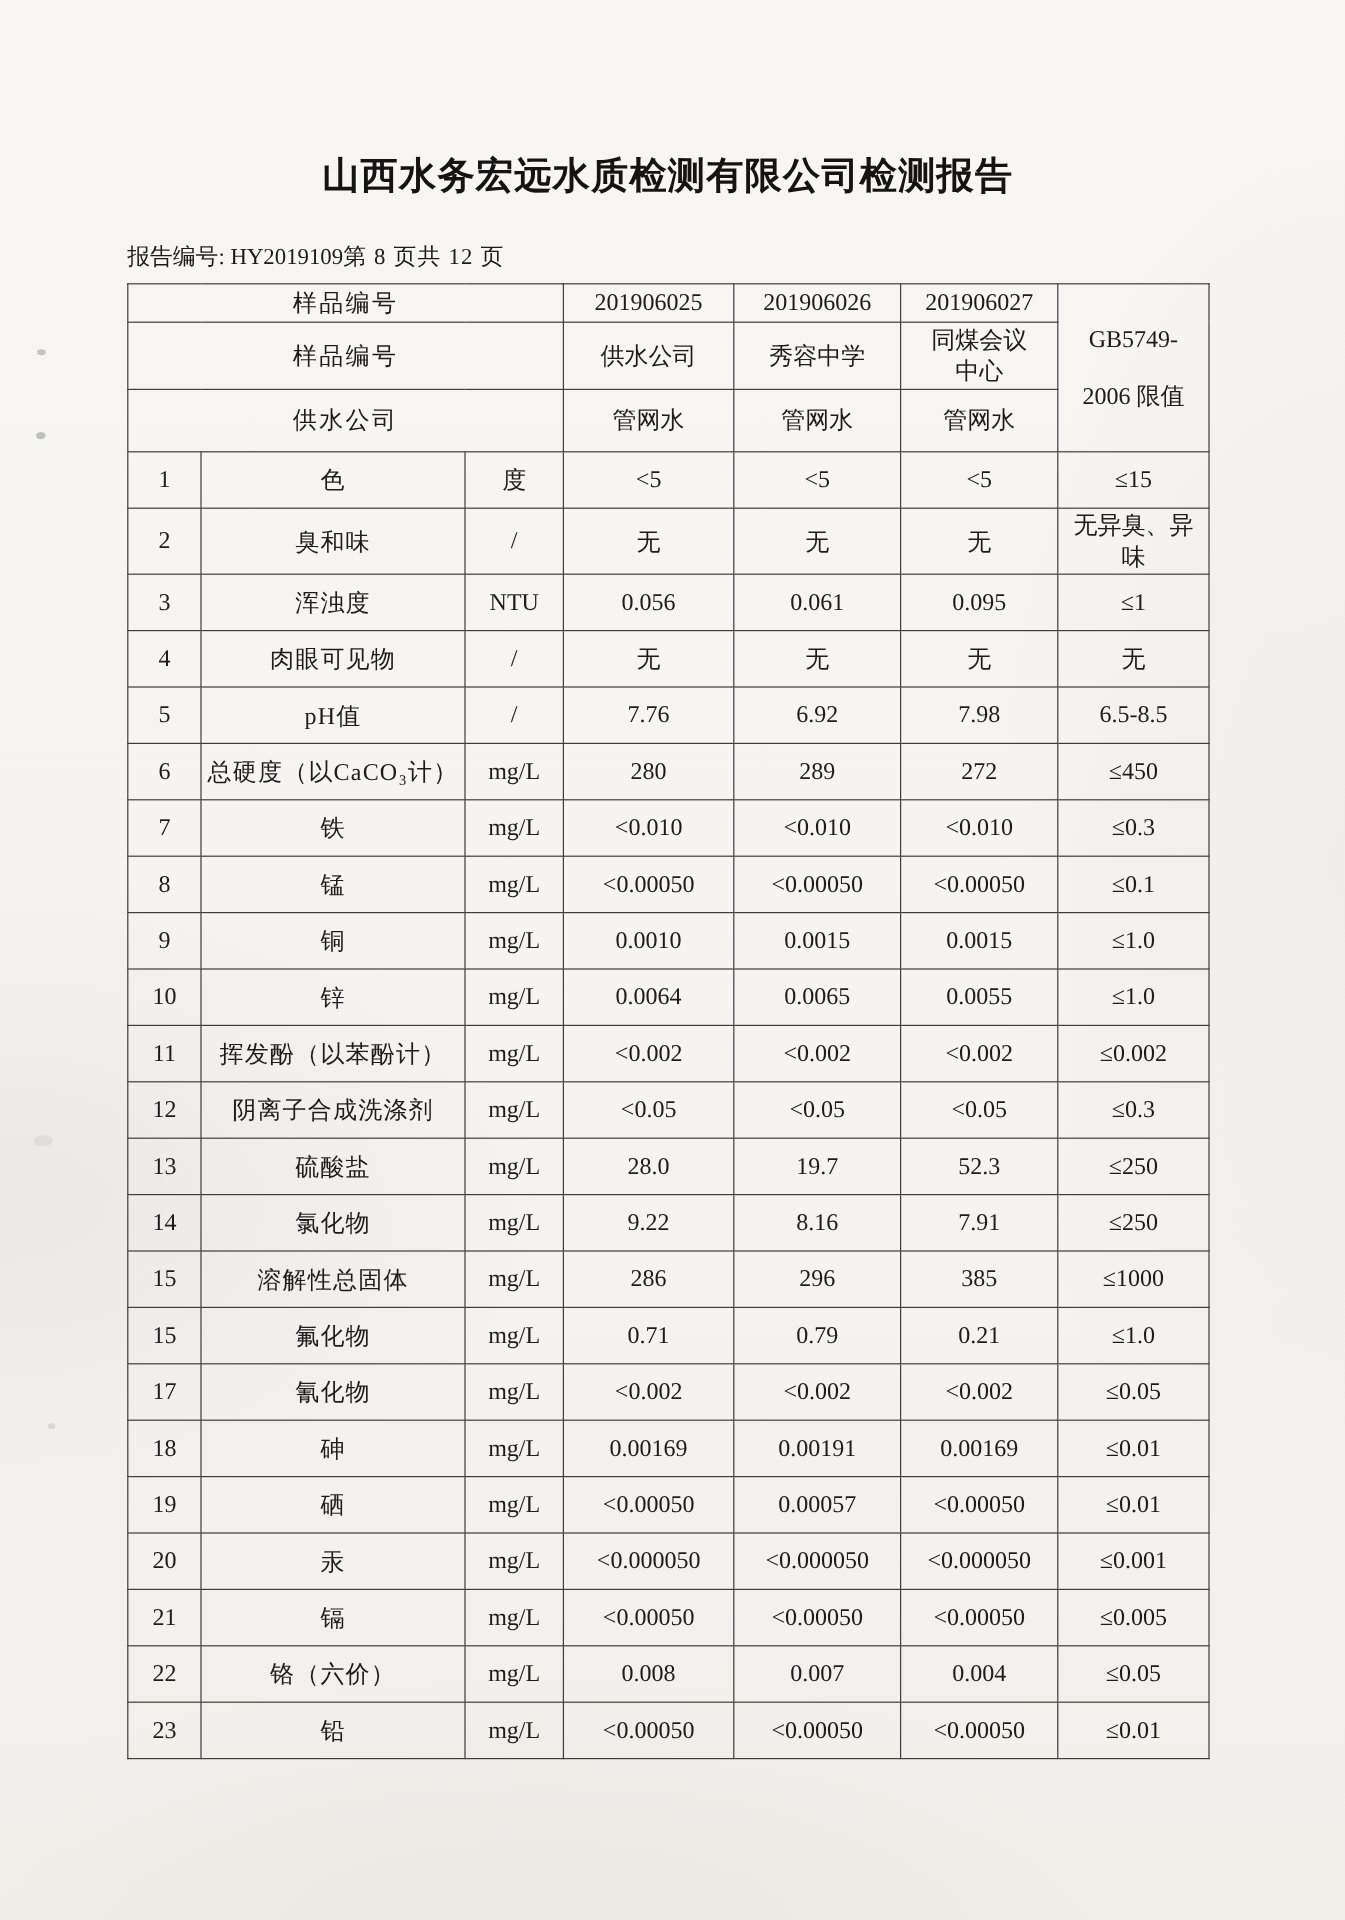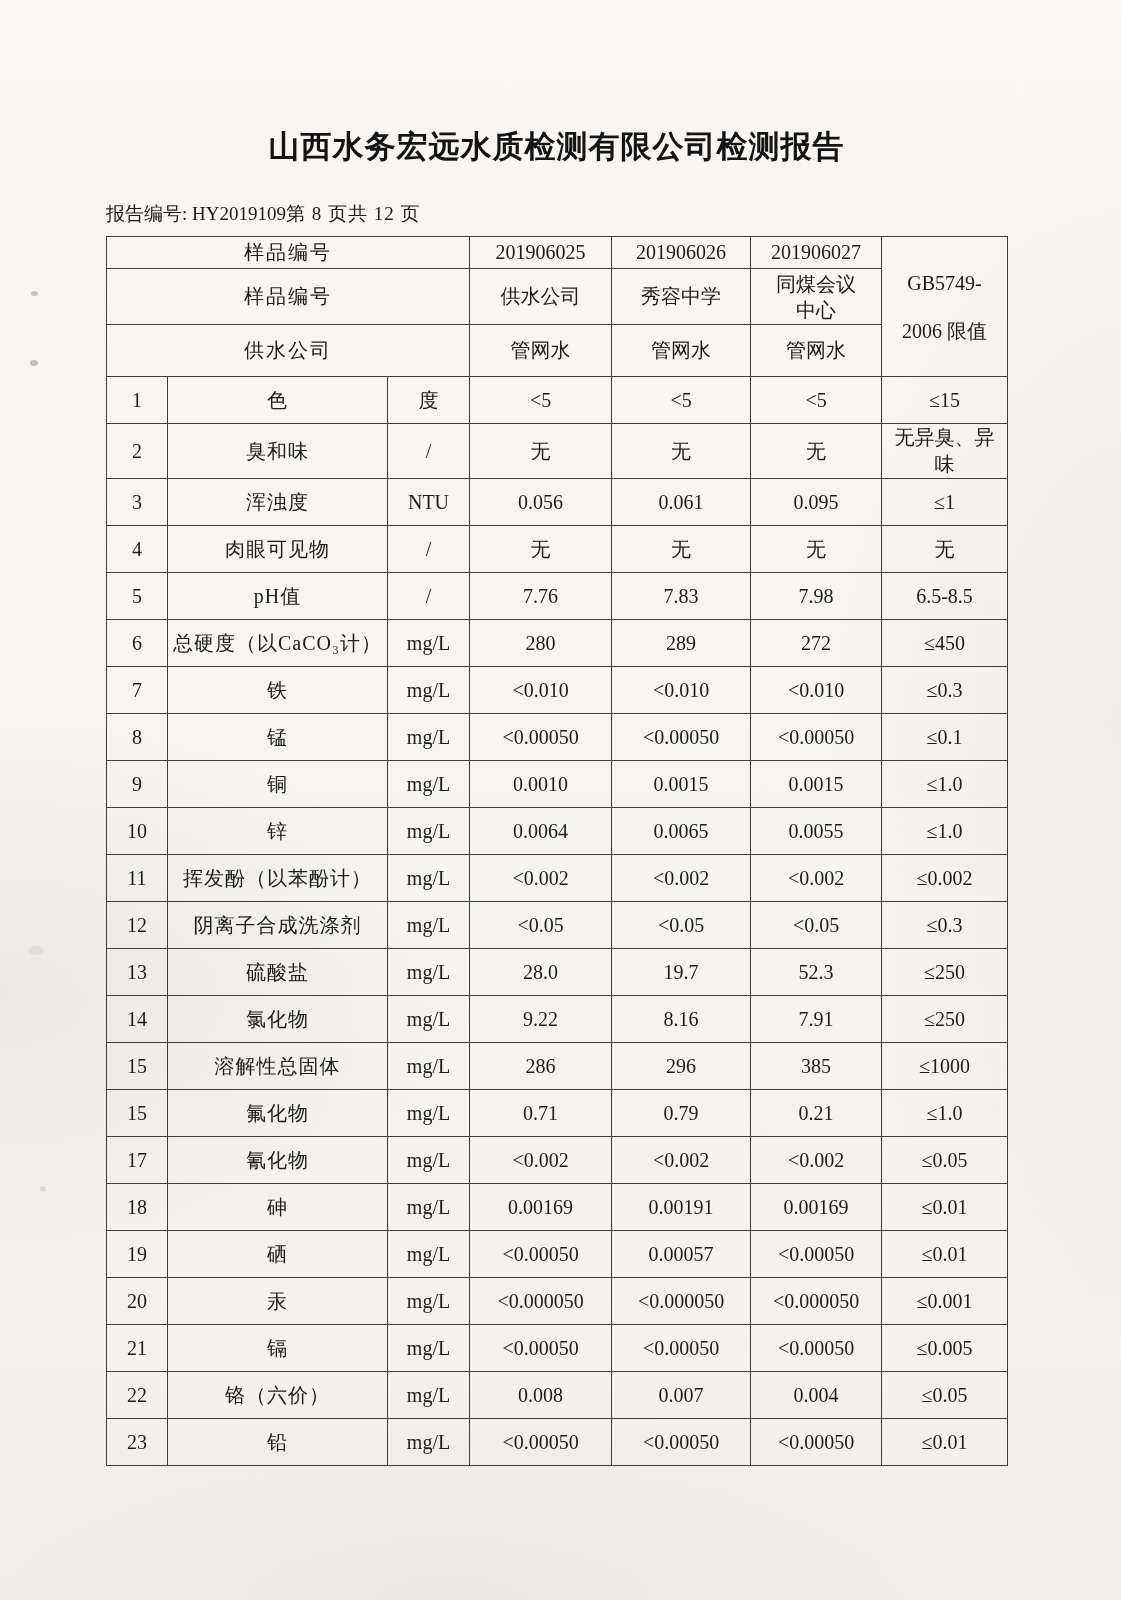--- a/index.html
+++ b/index.html
@@ -136,21 +136,21 @@
             <td class="c-val">无</td>
             <td class="c-val">无</td>
             <td class="c-val">无</td>
             <td class="c-limit">无</td>
           </tr>
           <tr>
             <td class="c-no">5</td>
             <td class="c-name">pH值</td>
             <td class="c-unit">/</td>
             <td class="c-val">7.76</td>
-            <td class="c-val">7.83</td>
+            <td class="c-val">6.92</td>
             <td class="c-val">7.98</td>
             <td class="c-limit">6.5-8.5</td>
           </tr>
           <tr>
             <td class="c-no">6</td>
             <td class="c-name">总硬度（以CaCO₃计）</td>
             <td class="c-unit">mg/L</td>
             <td class="c-val">280</td>
             <td class="c-val">289</td>
             <td class="c-val">272</td>

